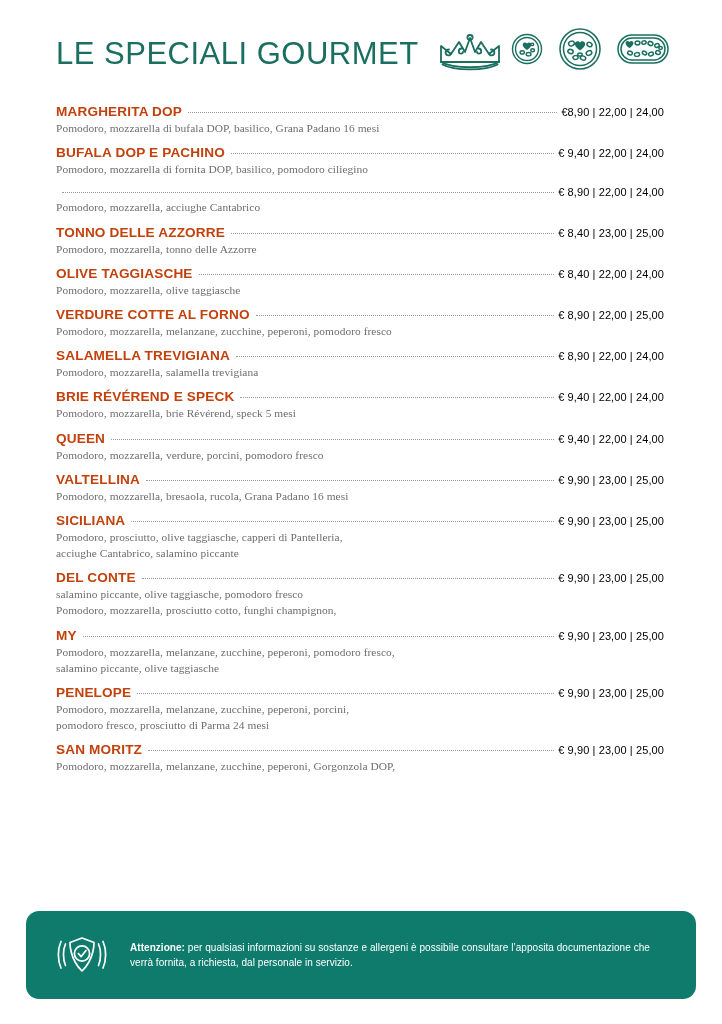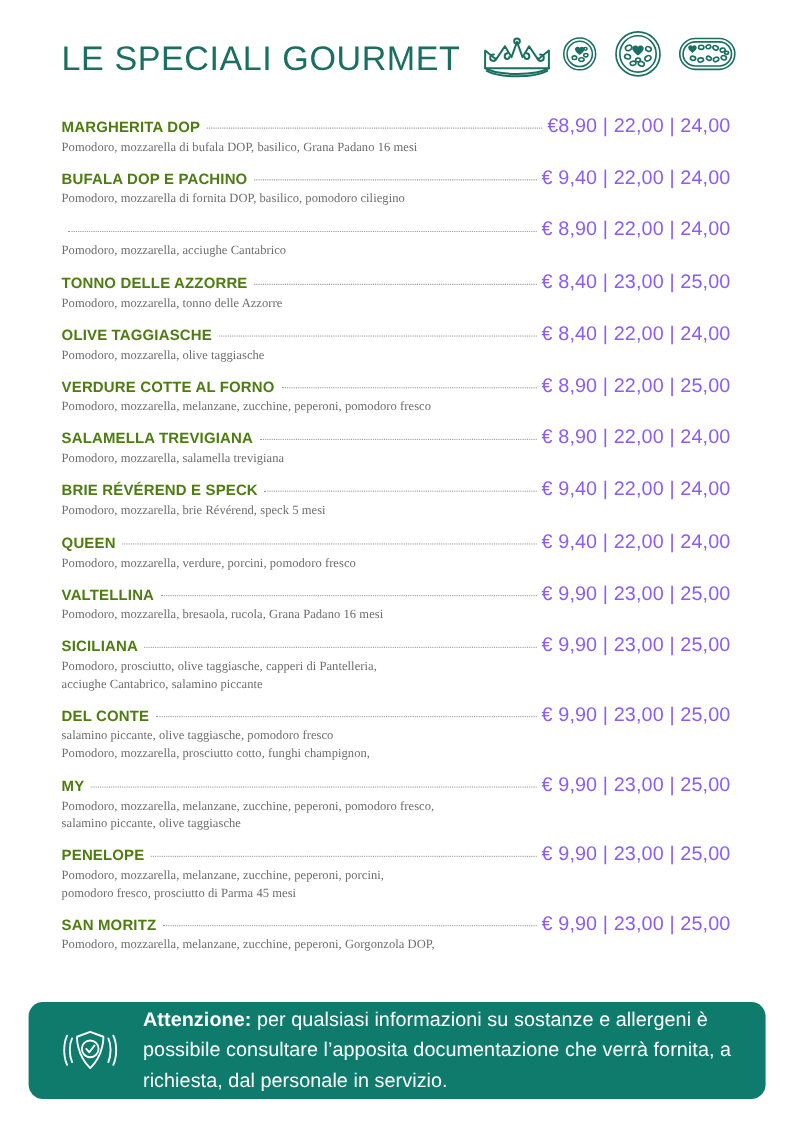--- a/index.html
+++ b/index.html
@@ -70,39 +70,39 @@
 
   .item-head {
     display: flex;
     align-items: baseline;
     width: 100%;
   }
 
   .item-name {
     font-size: 13.6px;
     font-weight: bold;
-    color: #4d7c0f;
+    color: #c2410c;
     letter-spacing: 0.15px;
     white-space: nowrap;
     text-transform: uppercase;
   }
 
   .leader {
     flex: 1 1 auto;
     min-width: 6px;
     margin: 0 4px 0 6px;
     position: relative;
     top: -3px;
     border-bottom: 1.4px dotted #9b9b9b;
     height: 1px;
   }
 
   .item-price {
-    font-size: 18px;
-    color: #8b5cf6;
+    font-size: 11px;
+    color: #000000;
     white-space: nowrap;
     letter-spacing: 0.1px;
   }
 
   .item-desc {
     font-size: 11.4px;
     color: #6d6d6d;
     line-height: 1.42;
     margin-top: 1px;
     letter-spacing: 0.05px;
@@ -126,21 +126,21 @@
   }
 
   .notice-icon {
     flex: 0 0 auto;
     margin-right: 22px;
     display: flex;
     align-items: center;
   }
 
   .notice-text {
-    font-size: 18px;
+    font-size: 10px;
     line-height: 1.52;
     color: #ffffff;
     letter-spacing: 0.05px;
   }
 
   .notice-text b { font-weight: bold; }
 </style>
 </head>
 <body>
 
@@ -344,21 +344,21 @@
         </div>
       </div>
       <div class="item">
         <div class="item-head">
           <span class="item-name">PENELOPE</span>
           <span class="leader"></span>
           <span class="item-price">€ 9,90 | 23,00 | 25,00</span>
         </div>
         <div class="item-desc">
           <span class="dline">Pomodoro, mozzarella, melanzane, zucchine, peperoni, porcini,</span>
-          <span class="dline">pomodoro fresco, prosciutto di Parma 45 mesi</span>
+          <span class="dline">pomodoro fresco, prosciutto di Parma 24 mesi</span>
         </div>
       </div>
       <div class="item">
         <div class="item-head">
           <span class="item-name">SAN MORITZ</span>
           <span class="leader"></span>
           <span class="item-price">€ 9,90 | 23,00 | 25,00</span>
         </div>
         <div class="item-desc">
           <span class="dline">Pomodoro, mozzarella, melanzane, zucchine, peperoni, Gorgonzola DOP,</span>

